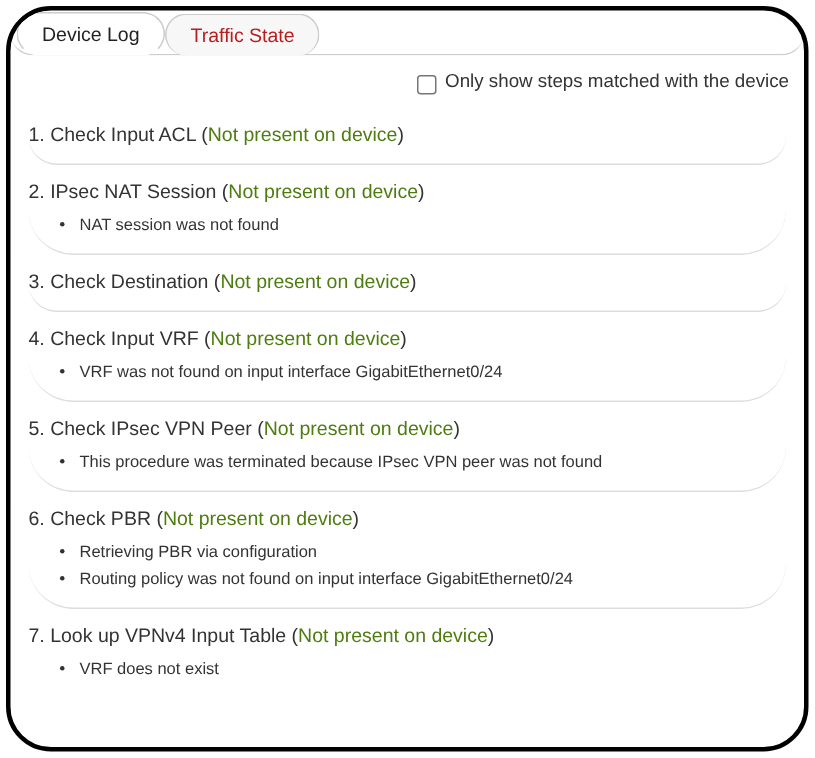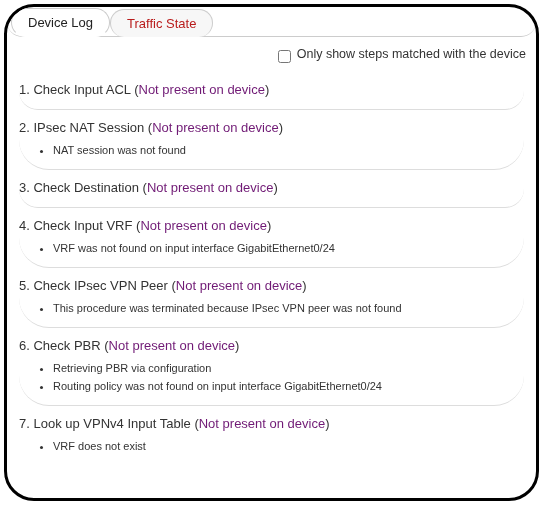--- a/index.html
+++ b/index.html
@@ -62,21 +62,21 @@
     border-bottom: 1px solid #ddd;
     padding: 10px 0 8px 0;
   }
   .step:last-child { border-bottom: none; }
   .step-title {
     font-size: 13px;
     color: #333;
     margin: 0 0 4px 0;
   }
   .step-note {
-    color: #701a75;
+    color: #4d7c0f;
     cursor: pointer;
   }
   ul.step-details {
     margin: 6px 0 2px 0;
     padding-left: 34px;
   }
   ul.step-details li {
     font-size: 11px;
     color: #333;
     padding: 3px 0;

